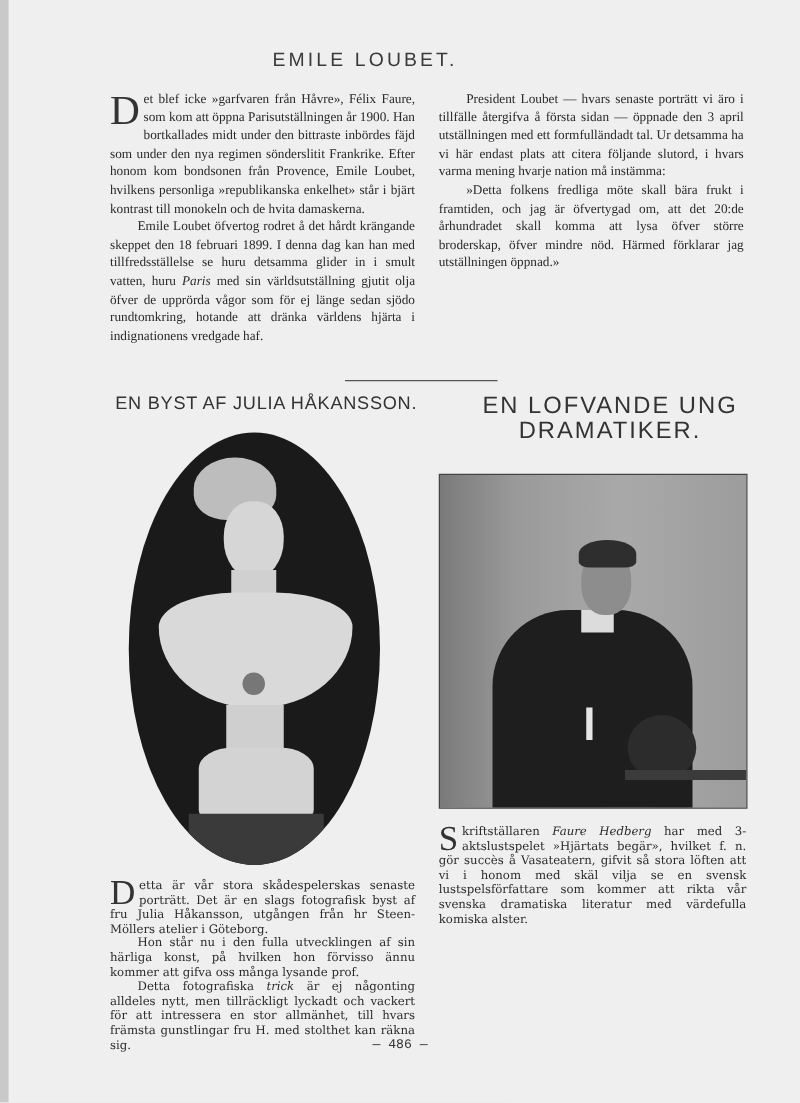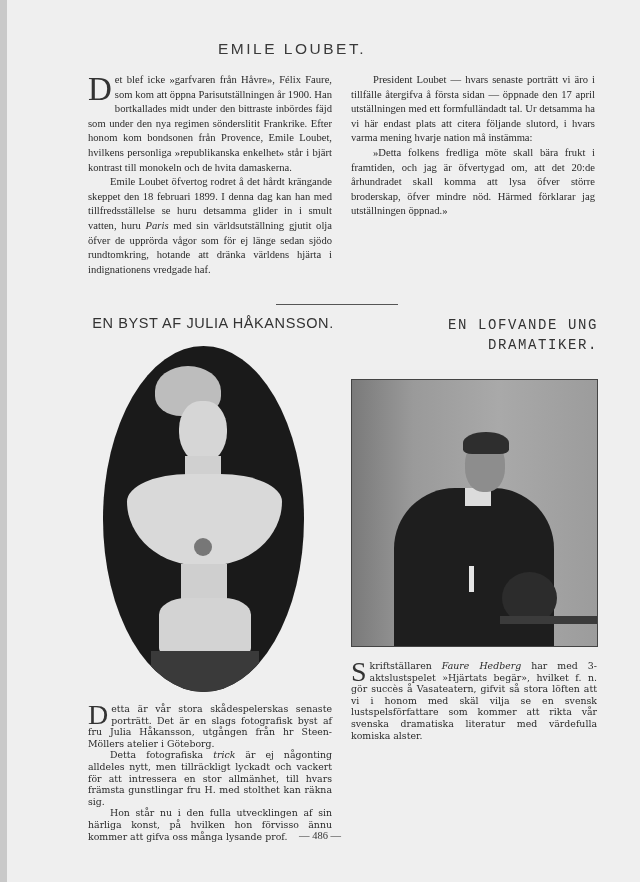--- a/index.html
+++ b/index.html
@@ -29,21 +29,21 @@
     .col-b { left: 351px; top: 73px; width: 244px; }
 
     .divider { position: absolute; left: 276px; top: 304px; width: 122px; height: 1px; background: #555; }
 
     .sub-title-left {
       position: absolute; left: 82px; top: 315px; width: 262px;
       font-family: "Liberation Sans", sans-serif; font-size: 14.5px; letter-spacing: 0.6px; color: #333; text-align: center;
     }
     .sub-title-right {
       position: absolute; left: 378px; top: 315px; width: 220px;
-      font-family: Liberation Mono, monospace; font-size: 14px; letter-spacing: 1.6px; line-height: 20px; color: #333; text-align: right;
+      font-family: Liberation Sans, sans-serif; font-size: 19px; letter-spacing: 1.6px; line-height: 20px; color: #333; text-align: center;
     }
 
     .oval-photo {
       position: absolute; left: 103px; top: 346px; width: 201px; height: 346px;
       border-radius: 50%; background: #1a1a1a; overflow: hidden;
     }
     .bust-hair { position: absolute; left: 52px; top: 20px; width: 66px; height: 50px; border-radius: 50% 50% 40% 40%; background: #bdbdbd; }
     .bust-face { position: absolute; left: 76px; top: 55px; width: 48px; height: 62px; border-radius: 45% 45% 50% 50%; background: #d6d6d6; }
     .bust-neck { position: absolute; left: 82px; top: 110px; width: 36px; height: 26px; background: #d0d0d0; }
     .bust-chest { position: absolute; left: 24px; top: 128px; width: 155px; height: 92px; border-radius: 40% 40% 48% 48% / 30% 30% 70% 70%; background: #d9d9d9; }
@@ -64,37 +64,37 @@
     .man-cuff { position: absolute; left: 117px; top: 186px; width: 5px; height: 26px; background: #e5e5e5; }
     .plant { position: absolute; left: 150px; top: 192px; width: 55px; height: 52px; border-radius: 50%; background: #2c2c2c; }
     .table-top { position: absolute; left: 148px; top: 236px; width: 97px; height: 8px; background: #3b3b3b; }
 
     .col-c { left: 88px; top: 703px; width: 244px; font-size: 9.4px; line-height: 11.6px; }
     .col-d { left: 351px; top: 660px; width: 246px; font-size: 9.4px; line-height: 11.6px; }
     .col-c p, .col-d p { font-family: "DejaVu Serif", serif; text-indent: 22px; }
     .col-c p.first, .col-d p.first { text-indent: 0; }
     .col-c .dropcap, .col-d .dropcap { font-size: 28px; line-height: 22px; margin: 1px 3px 0 0; font-family: "Liberation Serif", serif; }
 
-    .page-number { position: absolute; left: 0; width: 640px; top: 830px; text-align: center; font-size: 10.5px; font-family: Liberation Serif, serif; color: #333; }
+    .page-number { position: absolute; left: 0; width: 640px; top: 830px; text-align: center; font-size: 10.5px; font-family: Liberation Mono, monospace; color: #333; }
   </style>
 </head>
 <body>
 
 <div class="page-edge"></div>
 <div class="page"></div>
 
 <div class="title">EMILE LOUBET.</div>
 
 <div class="col col-a">
   <p class="first"><span class="dropcap">D</span><span>et blef icke »garfvaren från Håvre», Félix Faure, som kom att öppna Parisutställningen år 1900. Han bortkallades midt under den bittraste inbördes fäjd som under den nya regimen sönderslitit Frankrike. Efter honom kom bondsonen från Provence, Emile Loubet, hvilkens personliga »republikanska enkelhet» står i bjärt kontrast till monokeln och de hvita damaskerna.</span></p>
   <p><span>Emile Loubet öfvertog rodret å det hårdt krängande skeppet den 18 februari 1899. I denna dag kan han med tillfredsställelse se huru detsamma glider in i smult vatten, huru </span><span class="italic">Paris</span><span> med sin världsutställning gjutit olja öfver de upprörda vågor som för ej länge sedan sjödo rundtomkring, hotande att dränka världens hjärta i indignationens vredgade haf.</span></p>
 </div>
 
 <div class="col col-b">
-  <p>President Loubet — hvars senaste porträtt vi äro i tillfälle återgifva å första sidan — öppnade den 17 april utställningen med ett formfulländadt tal. Ur detsamma ha vi här endast plats att citera följande slutord, i hvars varma mening hvarje nation må instämma:</p>
+  <p>President Loubet — hvars senaste porträtt vi äro i tillfälle återgifva å första sidan — öppnade den 3 april utställningen med ett formfulländadt tal. Ur detsamma ha vi här endast plats att citera följande slutord, i hvars varma mening hvarje nation må instämma:</p>
   <p>»Detta folkens fredliga möte skall bära frukt i framtiden, och jag är öfvertygad om, att det 20:de århundradet skall komma att lysa öfver större broderskap, öfver mindre nöd. Härmed förklarar jag utställningen öppnad.»</p>
 </div>
 
 <div class="divider"></div>
 
 <div class="sub-title-left">EN BYST AF JULIA HÅKANSSON.</div>
 <div class="sub-title-right">EN LOFVANDE UNG DRAMATIKER.</div>
 
 <div class="oval-photo" title="Oval photograph of a white bust of Julia Håkansson on a dark pedestal">
   <div class="bust-hair"></div>
@@ -112,21 +112,21 @@
   <div class="man-collar"></div>
   <div class="man-head"></div>
   <div class="man-hair"></div>
   <div class="man-cuff"></div>
   <div class="plant"></div>
   <div class="table-top"></div>
 </div>
 
 <div class="col col-c">
   <p class="first"><span class="dropcap">D</span><span>etta är vår stora skådespelerskas senaste porträtt. Det är en slags fotografisk byst af fru Julia Håkansson, utgången från hr Steen-Möllers atelier i Göteborg.</span></p>
+  <p>Hon står nu i den fulla utvecklingen af sin härliga konst, på hvilken hon förvisso ännu kommer att gifva oss många lysande prof.</p>
   <p><span>Detta fotografiska </span><span class="italic">trick</span><span> är ej någonting alldeles nytt, men tillräckligt lyckadt och vackert för att intressera en stor allmänhet, till hvars främsta gunstlingar fru H. med stolthet kan räkna sig.</span></p>
-  <p>Hon står nu i den fulla utvecklingen af sin härliga konst, på hvilken hon förvisso ännu kommer att gifva oss många lysande prof.</p>
 </div>
 
 <div class="col col-d">
   <p class="first"><span class="dropcap">S</span><span>kriftställaren </span><span class="italic">Faure Hedberg</span><span> har med 3-aktslustspelet »Hjärtats begär», hvilket f. n. gör succès å Vasateatern, gifvit så stora löften att vi i honom med skäl vilja se en svensk lustspelsförfattare som kommer att rikta vår svenska dramatiska literatur med värdefulla komiska alster.</span></p>
 </div>
 
 <div class="page-number">— 486 —</div>
 
 </body></html>

